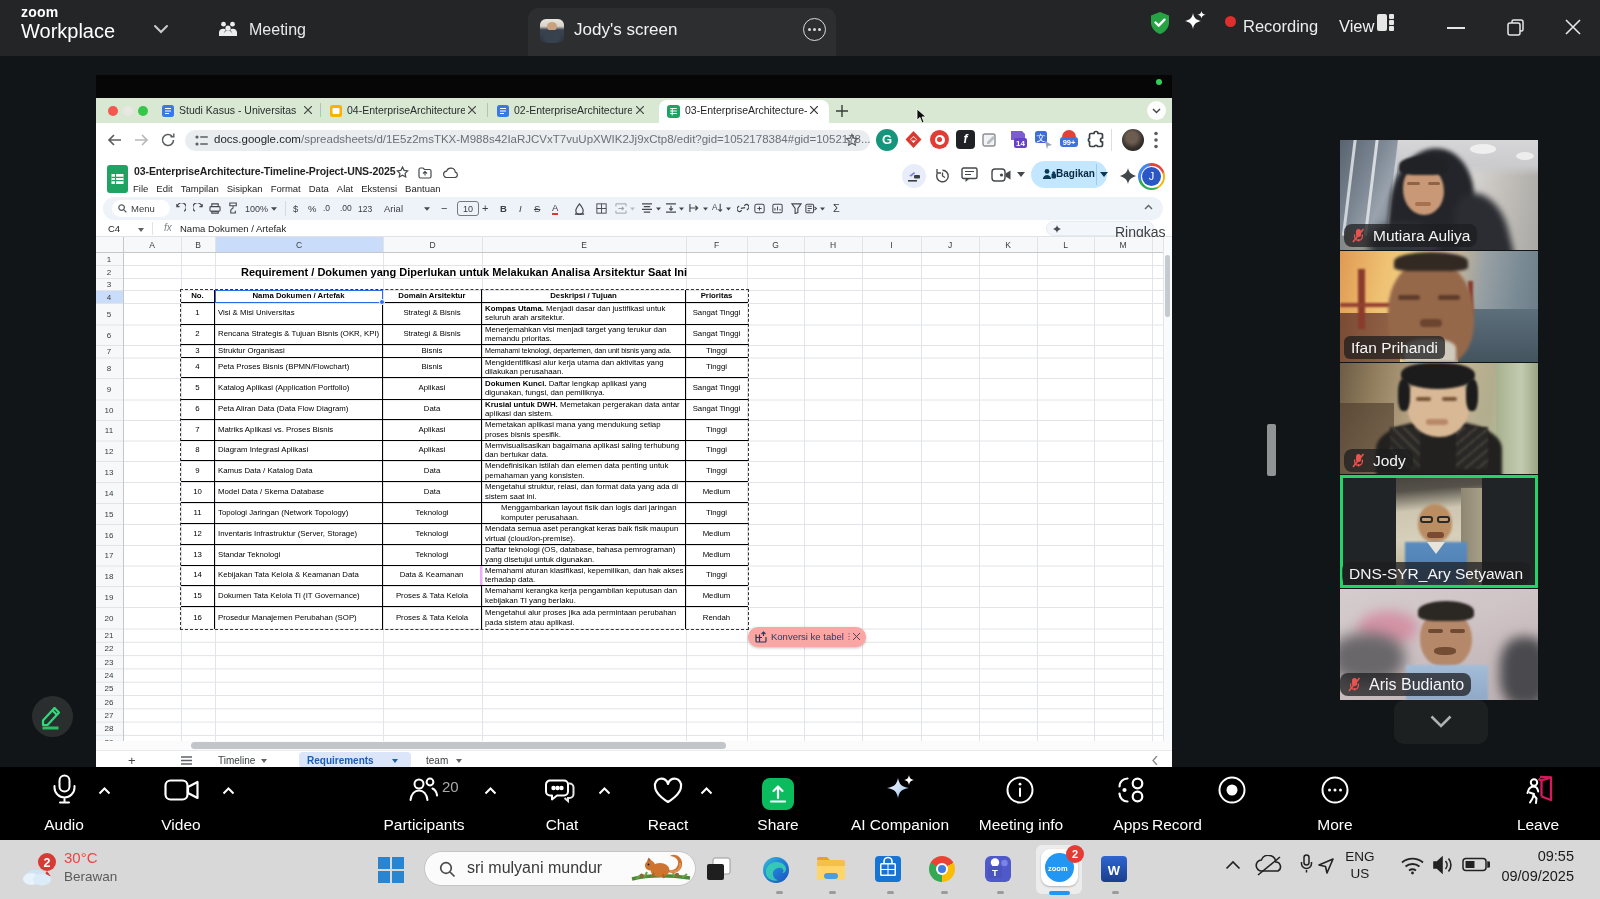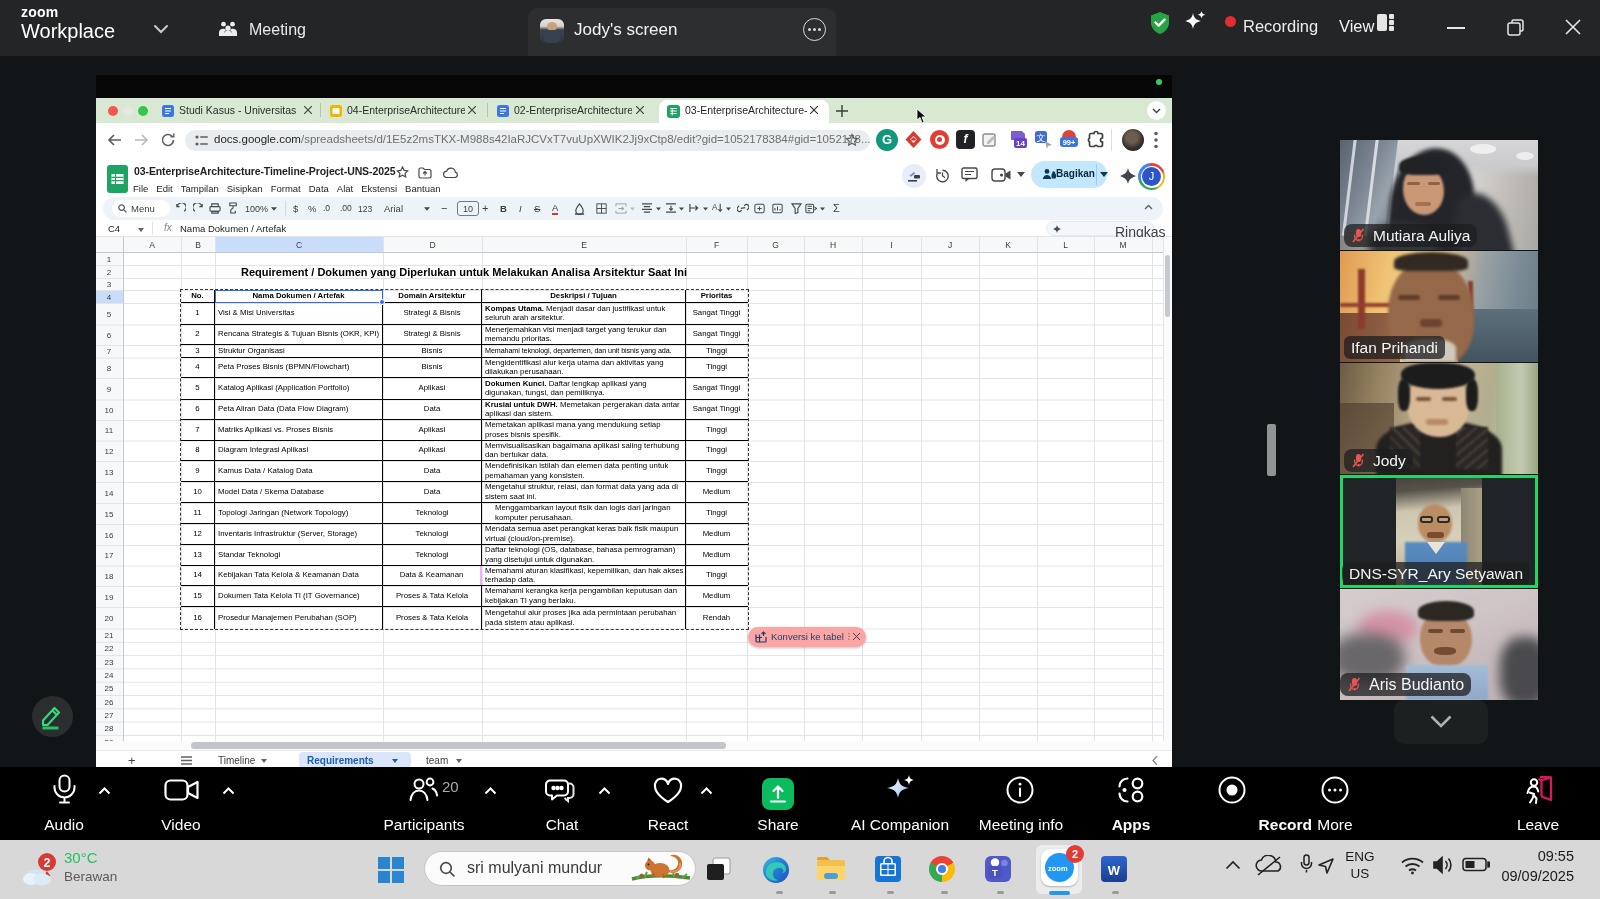--- a/index.html
+++ b/index.html
@@ -571,21 +571,21 @@
         <div style="width:99px;border-right:1px solid #000;display:flex;align-items:center;justify-content:center;text-align:center">Data</div>
         <div style="width:204px;border-right:1px solid #000;display:flex;align-items:center;padding-left:3px">
           <span>Mengetahui struktur, relasi, dan format data yang ada di sistem saat ini.</span>
         </div>
         <div style="width:61px;display:flex;align-items:center;justify-content:center;text-align:center">Medium</div>
       </div>
       <div style="display:flex;height:21px;border-bottom:1px solid #000;">
         <div style="width:34px;border-right:1px solid #000;display:flex;align-items:center;justify-content:center">11</div>
         <div style="width:168px;border-right:1px solid #000;display:flex;align-items:center;padding-left:3px">Topologi Jaringan (Network Topology)</div>
         <div style="width:99px;border-right:1px solid #000;display:flex;align-items:center;justify-content:center;text-align:center">Teknologi</div>
-        <div style="width:204px;border-right:1px solid #000;display:flex;align-items:center;padding-left:13px">
+        <div style="width:204px;border-right:1px solid #000;display:flex;align-items:center;padding-left:19px">
           <span>Menggambarkan layout fisik dan logis dari jaringan komputer perusahaan.</span>
         </div>
         <div style="width:61px;display:flex;align-items:center;justify-content:center;text-align:center">Tinggi</div>
       </div>
       <div style="display:flex;height:21px;border-bottom:1px solid #000;">
         <div style="width:34px;border-right:1px solid #000;display:flex;align-items:center;justify-content:center">12</div>
         <div style="width:168px;border-right:1px solid #000;display:flex;align-items:center;padding-left:3px">Inventaris Infrastruktur (Server, Storage)</div>
         <div style="width:99px;border-right:1px solid #000;display:flex;align-items:center;justify-content:center;text-align:center">Teknologi</div>
         <div style="width:204px;border-right:1px solid #000;display:flex;align-items:center;padding-left:3px">
           <span>Mendata semua aset perangkat keras baik fisik maupun virtual (cloud/on-premise).</span>
@@ -846,26 +846,26 @@
     <circle cx="14" cy="8.2" r="1.4" fill="#fff" stroke="none"></circle>
     <path d="M14 12.5V20" stroke-linecap="round"></path>
   </svg>
 <div class="ab" style="left:1021px;top:816px;width:160px;margin-left:-80px;text-align:center;color:#fff;font-size:15.5px;font-weight:500">Meeting info</div>
 <svg class="ab" style="left:1117px;top:776px" width="28" height="28" viewBox="0 0 28 28" fill="none" stroke="#fff" stroke-width="2.2">
     <path d="M10.5 2.5a8 8 0 00-8 8M2.5 17.5a8 8 0 008 8" stroke-linecap="round"></path>
     <circle cx="20.5" cy="7.5" r="4.8"></circle>
     <circle cx="20.5" cy="20.5" r="4.8"></circle>
     <circle cx="7.5" cy="14" r="1" fill="#fff"></circle>
   </svg>
-<div class="ab" style="left:1131px;top:816px;width:160px;margin-left:-80px;text-align:center;color:#fff;font-size:15.5px;font-weight:700">Apps</div>
+<div class="ab" style="left:1131px;top:816px;width:160px;margin-left:-80px;text-align:center;color:#fff;font-size:15.5px;font-weight:400">Apps</div>
 <svg class="ab" style="left:1218px;top:776px" width="28" height="28" viewBox="0 0 28 28" fill="none">
     <circle cx="14" cy="14" r="12.5" stroke="#fff" stroke-width="2"></circle>
     <circle cx="14" cy="14" r="5.5" fill="#fff"></circle>
   </svg>
-<div class="ab" style="left:1232px;top:816px;width:160px;margin-left:-80px;text-align:right;color:#fff;font-size:15.5px;font-weight:700">Record</div>
+<div class="ab" style="left:1232px;top:816px;width:160px;margin-left:-80px;text-align:left;color:#fff;font-size:15.5px;font-weight:400">Record</div>
 <svg class="ab" style="left:1321px;top:776px" width="28" height="28" viewBox="0 0 28 28" fill="none">
     <circle cx="14" cy="14" r="12.5" stroke="#fff" stroke-width="2"></circle>
     <circle cx="8.5" cy="14" r="1.5" fill="#fff"></circle>
     <circle cx="14" cy="14" r="1.5" fill="#fff"></circle>
     <circle cx="19.5" cy="14" r="1.5" fill="#fff"></circle>
   </svg>
 <div class="ab" style="left:1335px;top:816px;width:160px;margin-left:-80px;text-align:center;color:#fff;font-size:15.5px;font-weight:500">More</div>
 <svg class="ab" style="left:1523px;top:775px" width="30" height="30" viewBox="0 0 30 30">
     <g fill="none" stroke="#d9195c" stroke-width="2.3" stroke-linejoin="round">
       <path d="M18.5 5.5L28 2.5v22.5l-9.5-3.5"></path>
@@ -883,21 +883,21 @@
 <div class="ab" style="left:0;top:840px;width:1600px;height:59px;background:#d8d8d8"></div>
 
 <svg class="ab" style="left:22px;top:850px" width="40" height="36" viewBox="0 0 40 36">
     <circle cx="25" cy="12" r="9" fill="#d63a34"></circle>
     <text x="25" y="16.5" font-size="12.5" fill="#fff" text-anchor="middle" font-weight="bold">2</text>
     <path d="M25 21l-3.5 5h7z" fill="#d63a34"></path>
     <ellipse cx="14" cy="27" rx="11" ry="7.5" fill="#cfe3f5"></ellipse>
     <ellipse cx="9" cy="29" rx="8" ry="6" fill="#e8f2fb"></ellipse>
     <ellipse cx="20" cy="29.5" rx="9" ry="6" fill="#dcebf8"></ellipse>
   </svg>
-<div class="ab" style="left:64px;top:849px;font-size:15px;color:#22c55e">30°C</div>
+<div class="ab" style="left:64px;top:849px;font-size:15px;color:#ef4444">30°C</div>
 <div class="ab" style="left:64px;top:869px;font-size:13.5px;color:#5a5a5a">Berawan</div>
 <svg class="ab" style="left:378px;top:857px" width="26" height="26" viewBox="0 0 26 26">
     <rect x="0" y="0" width="12" height="12" fill="#2a85d0"></rect>
     <rect x="14" y="0" width="12" height="12" fill="#2a85d0"></rect>
     <rect x="0" y="14" width="12" height="12" fill="#2a85d0"></rect>
     <rect x="14" y="14" width="12" height="12" fill="#2a85d0"></rect>
   </svg>
 <div class="ab" style="left:424px;top:851px;width:272px;height:35px;background:#fbfbfb;border:1px solid #c4c4c4;border-radius:18px"></div>
 <svg class="ab" style="left:439px;top:861px" width="17" height="17" viewBox="0 0 17 17" fill="none" stroke="#4a4a4a" stroke-width="1.7">
     <circle cx="7" cy="7" r="5.3"></circle>

